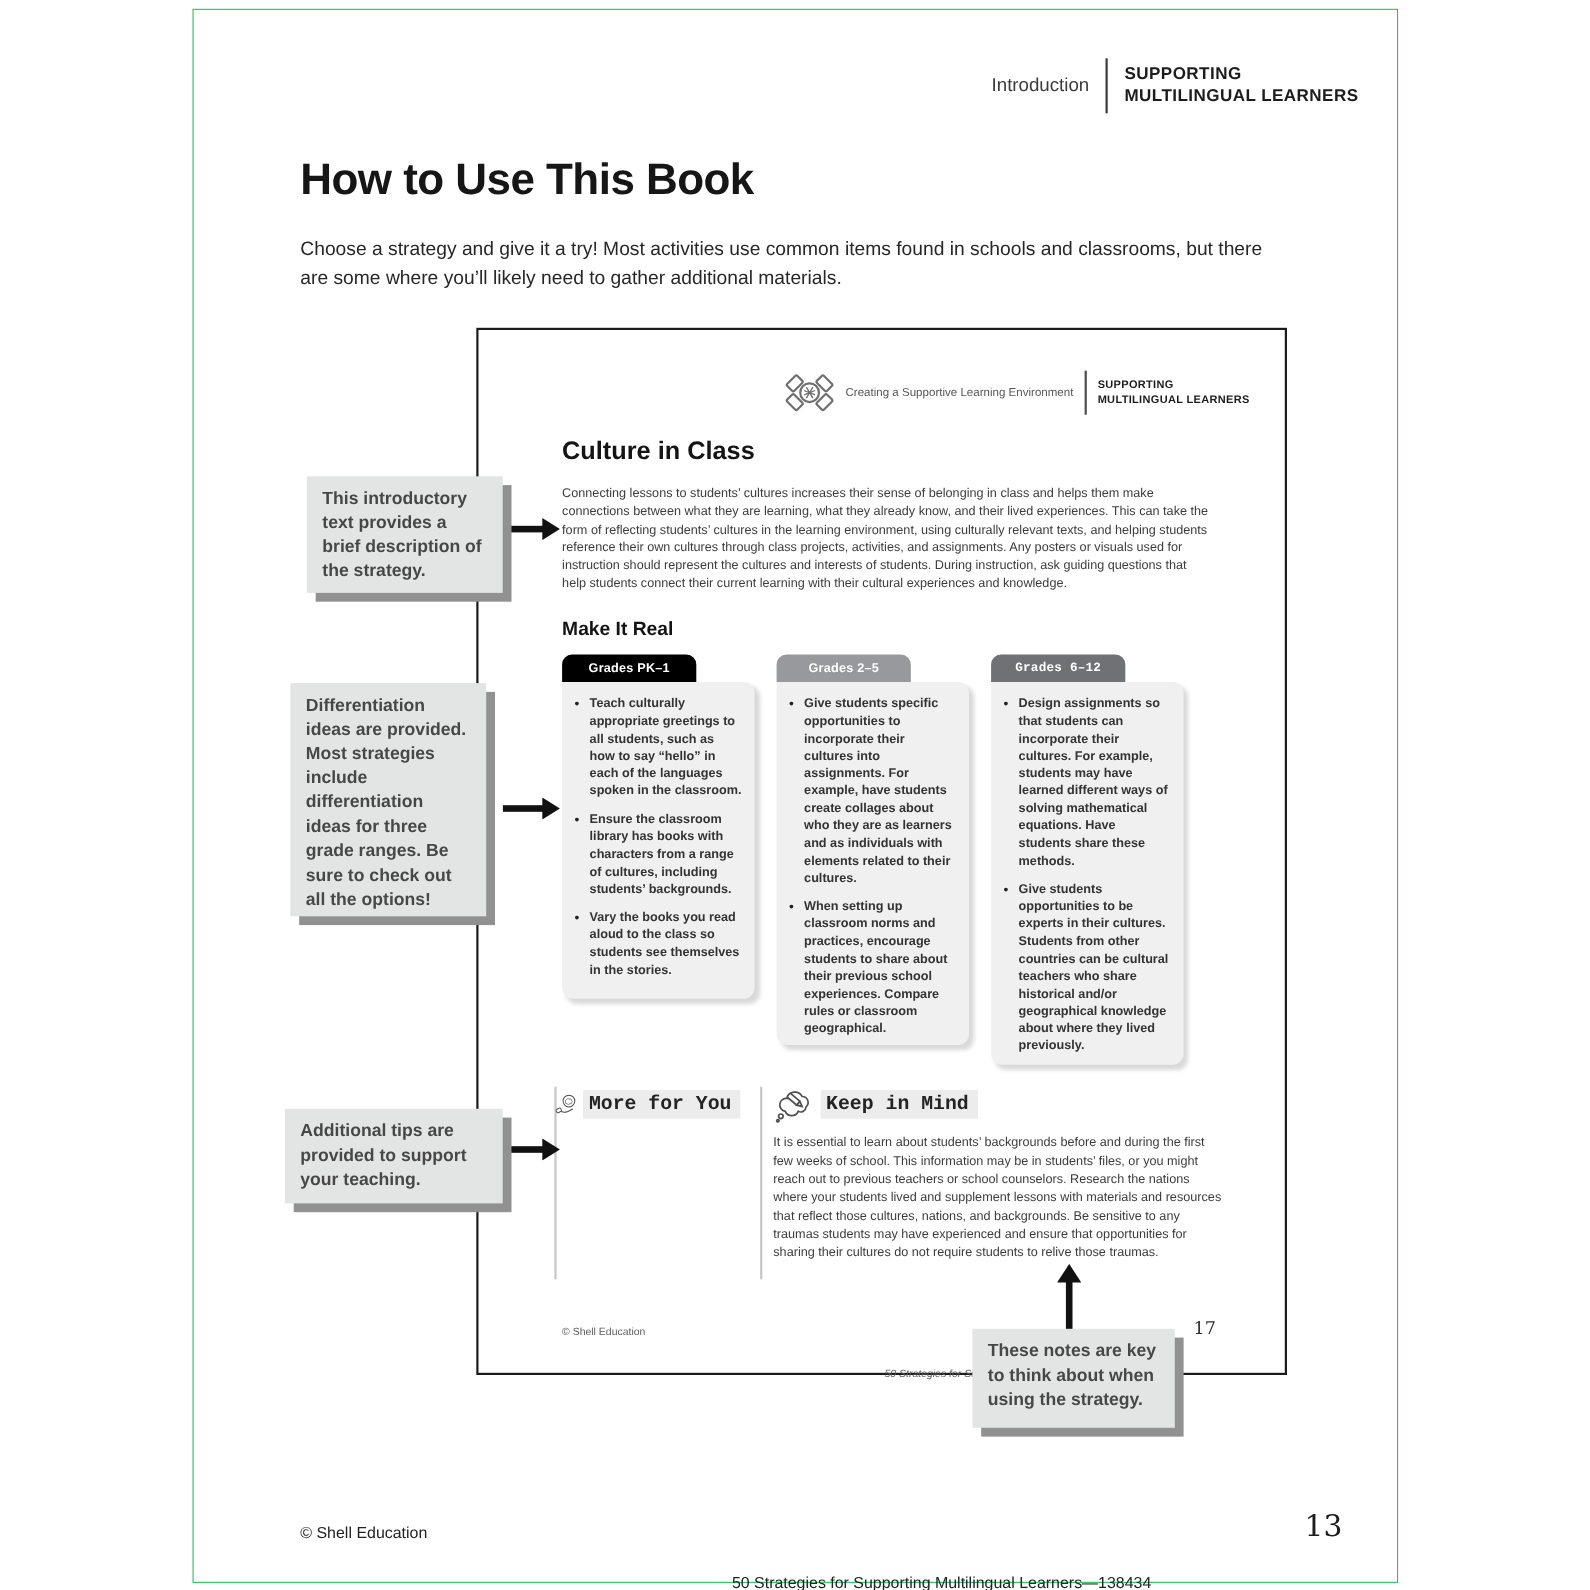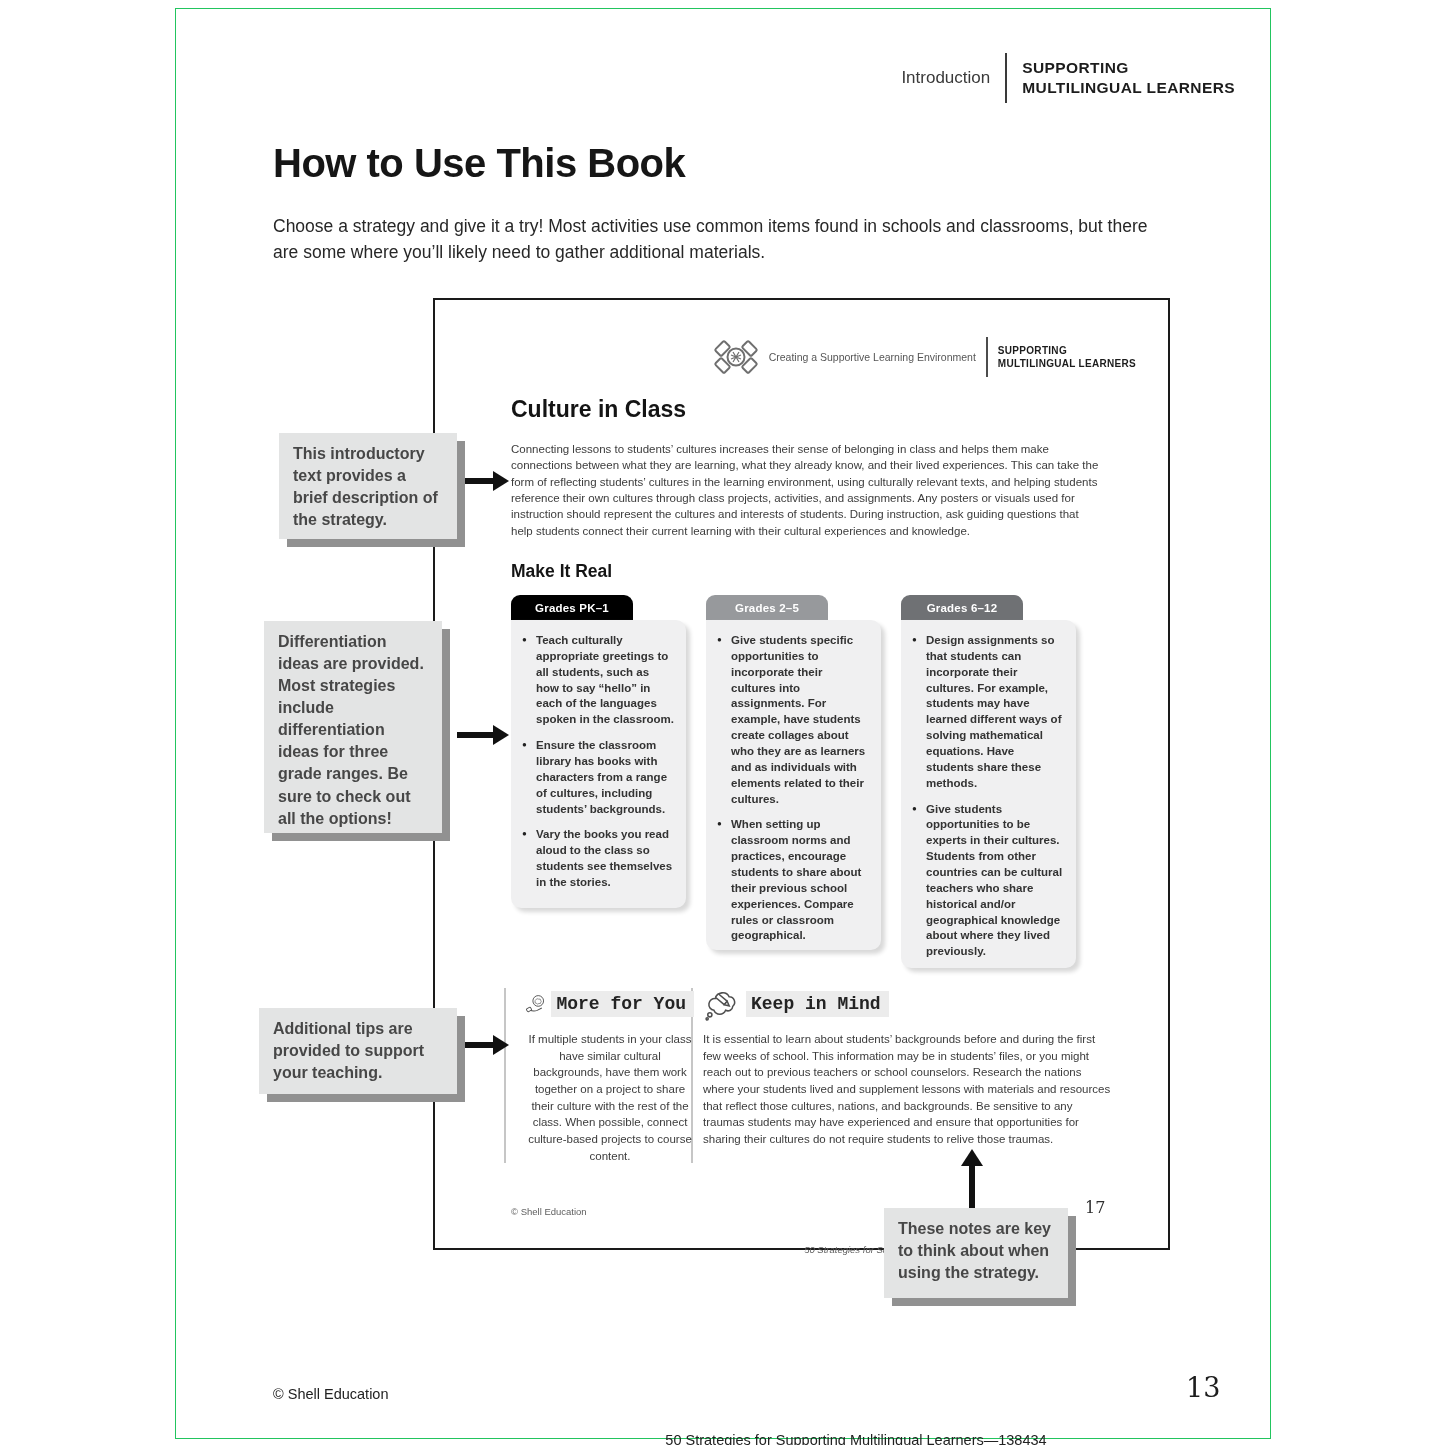--- a/index.html
+++ b/index.html
@@ -28,33 +28,33 @@
   .inner-brand{font-size:10px;font-weight:bold;color:#1c1c1c;line-height:1.35;letter-spacing:.3px;}
   .strategy-title{position:absolute;left:76px;top:96px;margin:0;font-size:23px;font-weight:bold;color:#141414;}
   .strategy-desc{position:absolute;left:76px;top:141px;width:588px;margin:0;font-size:11.5px;
     line-height:1.42;color:#3c3c3c;}
   .mir-h{position:absolute;left:76px;top:261px;margin:0;font-size:17.5px;font-weight:bold;color:#141414;}
 
   .cols{position:absolute;left:76px;top:295px;display:flex;gap:20px;}
   .col{width:175px;}
   .tab{width:122px;height:25px;border-radius:9px 9px 0 0;color:#fff;font-weight:bold;
     font-size:11.5px;display:flex;align-items:center;justify-content:center;letter-spacing:.2px;}
-  .tab-0{background:#000000;} .tab-1{background:#97999c;} .tab-2{background:#6f7174;}
+  .tab-0{background:#000000;} .tab-1{background:#97999c;} .tab-2{background:#6f7174;font-family:Liberation Mono, monospace;}
   .card{background:#f0f0f1;border-radius:0 10px 10px 10px;box-shadow:4px 4px 4px #d9d9d9;
     padding:13px 11px 13px 11px;box-sizing:border-box;}
   .card-0{height:288px;} .card-1{height:330px;} .card-2{height:348px;}
   .card ul{margin:0;padding:0;list-style:none;font-weight:bold;}
   .card li{position:relative;padding-left:14px;margin-bottom:10px;font-size:11.5px;
     line-height:1.38;color:#333;}
   .card li::before{content:"●";position:absolute;left:0;top:1px;font-size:8px;color:#222;}
 
   .tipbar{position:absolute;width:2px;height:175px;background:#c6c6c6;top:688px;}
   .bar-a{left:69px;} .bar-b{left:256px;}
   .tipblock{position:absolute;top:686px;}
-  .block-a{left:91px;width:168px;text-align:center;}
+  .block-a{left:70px;width:168px;}
   .block-b{left:268px;width:408px;}
   .tip-head{display:flex;align-items:center;gap:5px;}
   .tip-title{font-family:"Liberation Mono",monospace;font-weight:bold;font-size:18px;color:#232323;
     background:#ececec;padding:3px 8px 3px 5px;white-space:nowrap;}
   .tip-body{margin:9px 0 0 0;font-size:11.5px;line-height:1.45;color:#3c3c3c;}
 
   .inner-foot-left{position:absolute;left:76px;top:906px;font-size:9.5px;color:#5e5e5e;}
   .inner-foot-center{position:absolute;left:218px;top:944px;width:280px;text-align:right;
     font-size:9.5px;color:#5e5e5e;font-style:italic;}
   .inner-foot-page{position:absolute;left:650px;top:898px;font-family:"DejaVu Serif",serif;
@@ -160,21 +160,20 @@
         <svg width="38" height="36" viewBox="0 0 40 40">
           <g fill="#ffffff" stroke="#4f4f4f" stroke-width="1.8">
             <circle cx="24" cy="14" r="10.5"></circle>
             <path d="M19 12 q2.5 -4 6 -1.5 q4 -1.5 3.5 2 q3 2 .5 4 q.5 3.5 -3.5 2.5 q-3 2.5 -5.5 -.5 q-3 .5 -2 -3 q-2 -2 1 -3.5 z" stroke-width="1.2"></path>
             <path d="M7 31 q7 5 15 1.5 l9 -4.5" fill="none" stroke-width="2"></path>
             <rect x="1.5" y="27.5" width="9" height="6.5" rx="2" transform="rotate(-28 6 31)"></rect>
           </g>
         </svg>
         <span class="tip-title">More for You</span>
       </div>
-      <p class="tip-body">If multiple students in your class have similar cultural backgrounds, have them work together on a project to share their culture with the rest of the class. When possible, connect culture-based projects to course content.</p>
     </div>
 
     <div class="tipblock block-b">
       <div class="tip-head">
         <svg width="38" height="36" viewBox="0 0 40 40">
           <g fill="#ffffff" stroke="#4f4f4f" stroke-width="1.7">
             <path d="M11 27 a6.5 6.5 0 1 1 2 -13 a8 8 0 0 1 15 -2 a6 6 0 0 1 4 10.5 a5.5 5.5 0 0 1 -8 4.5 a7 7 0 0 1 -13 0 z"></path>
             <g transform="rotate(40 20 16)">
               <rect x="12" y="13" width="13" height="5" rx="1"></rect>
               <polygon points="25,13 30,15.5 25,18"></polygon>

